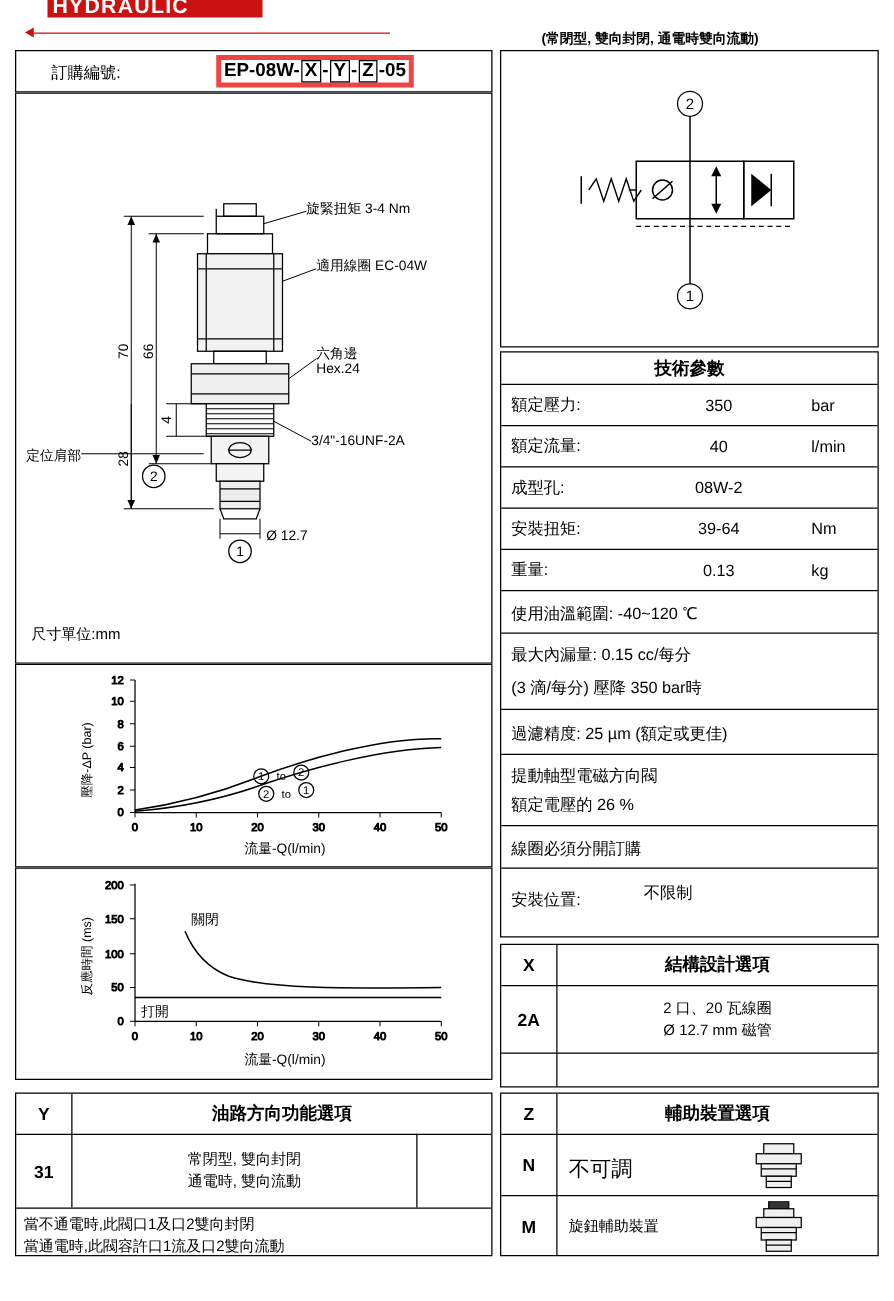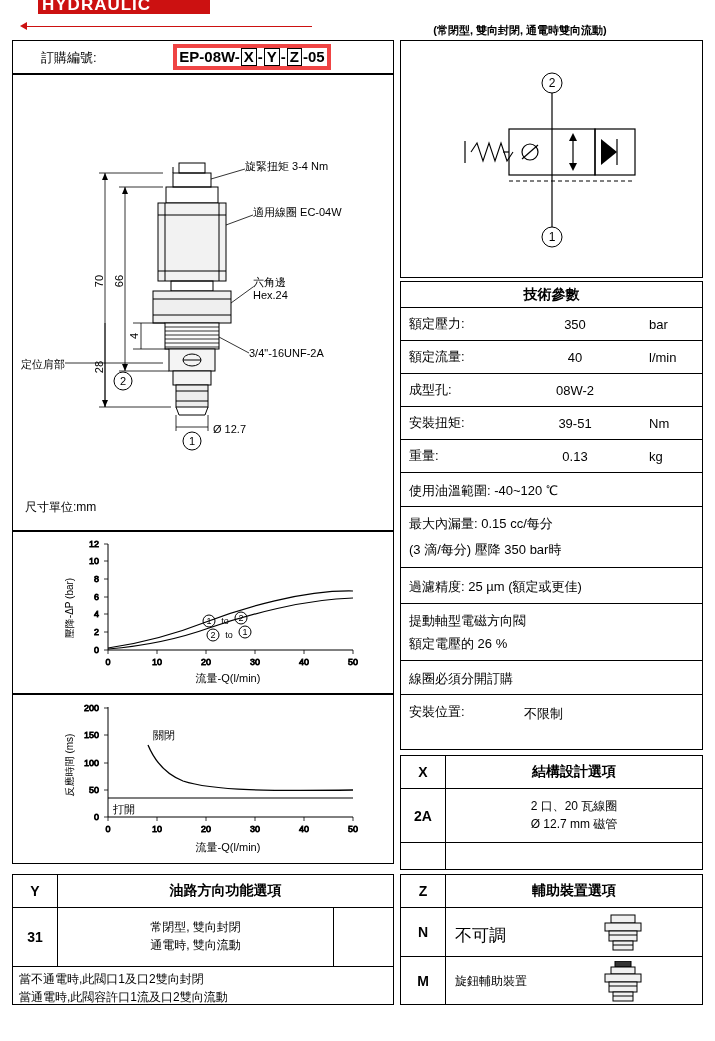--- a/index.html
+++ b/index.html
@@ -372,21 +372,21 @@
       <span class="v">40</span>
       <span class="u">l/min</span>
     </div>
     <div class="spec-row" style="top:92px; height:33px;">
       <span class="k">成型孔:</span>
       <span class="v">08W-2</span>
       <span class="u"></span>
     </div>
     <div class="spec-row" style="top:125px; height:33px;">
       <span class="k">安裝扭矩:</span>
-      <span class="v">39-51</span>
+      <span class="v">39-64</span>
       <span class="u">Nm</span>
     </div>
     <div class="spec-row" style="top:158px; height:33px;">
       <span class="k">重量:</span>
       <span class="v">0.13</span>
       <span class="u">kg</span>
     </div>
 
     <div class="spec-row" style="top:191px; height:34px;">
       <span class="spec-note" style="top:9px;">使用油溫範圍:   -40~120   ℃</span>
@@ -399,22 +399,22 @@
       <span class="spec-note" style="top:10px;">過濾精度:   25 µm (額定或更佳)</span>
     </div>
     <div class="spec-row" style="top:322px; height:57px;">
       <span class="spec-note" style="top:8px;">提動軸型電磁方向閥</span>
       <span class="spec-note" style="top:31px;">額定電壓的 26 %</span>
     </div>
     <div class="spec-row" style="top:379px; height:34px;">
       <span class="spec-note" style="top:9px;">線圈必須分開訂購</span>
     </div>
     <div class="spec-row" style="top:413px; height:36px; border-bottom:none;">
-      <span class="spec-note" style="top:8px;">安裝位置:</span>
-      <span class="spec-note" style="top:10px; left:123px;">不限制</span>
+      <span class="spec-note" style="top:16px;">安裝位置:</span>
+      <span class="spec-note" style="top:10px; left:114px;">不限制</span>
     </div>
   </div>
 
   <div class="box" id="x-box">
     <div class="tbl-line" style="left:0; top:32px; width:301px; height:1px;"></div>
     <div class="tbl-line" style="left:44px; top:0; width:1px; height:113px;"></div>
     <div class="tbl-line" style="left:0; top:86px; width:301px; height:1px;"></div>
     <div class="ctr cell-bold" style="position:absolute; left:0; top:0; width:44px; height:32px;">X</div>
     <div class="ctr cell-bold" style="position:absolute; left:45px; top:0; width:256px; height:32px;">結構設計選項</div>
     <div class="ctr cell-bold" style="position:absolute; left:0; top:33px; width:44px; height:53px;">2A</div>

